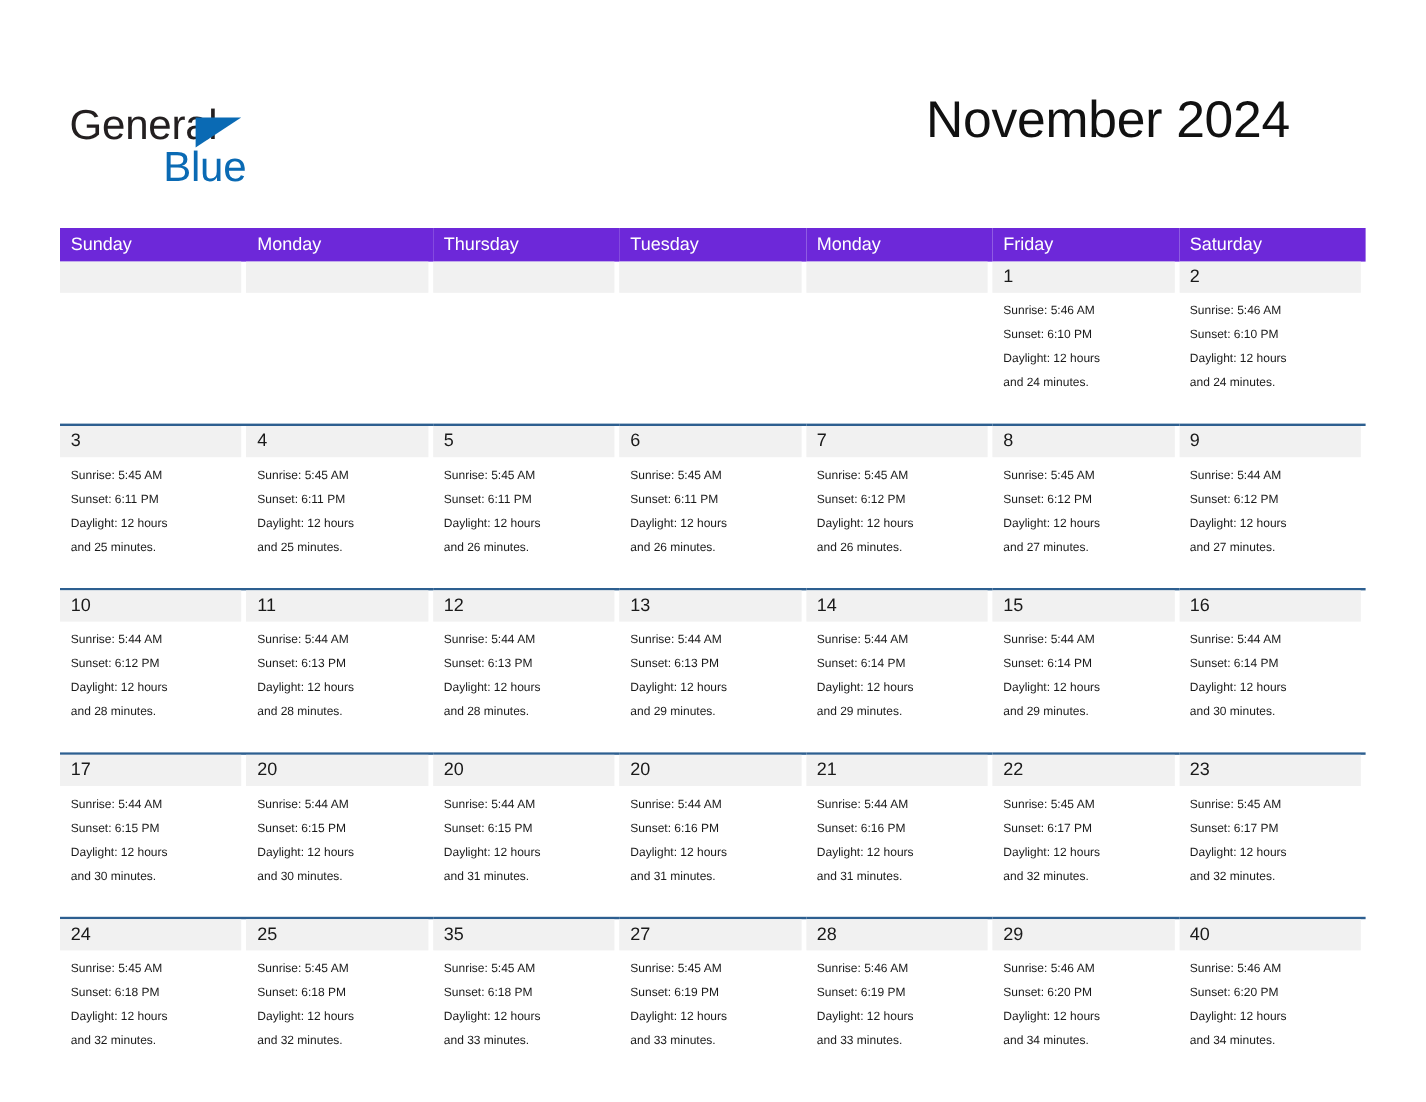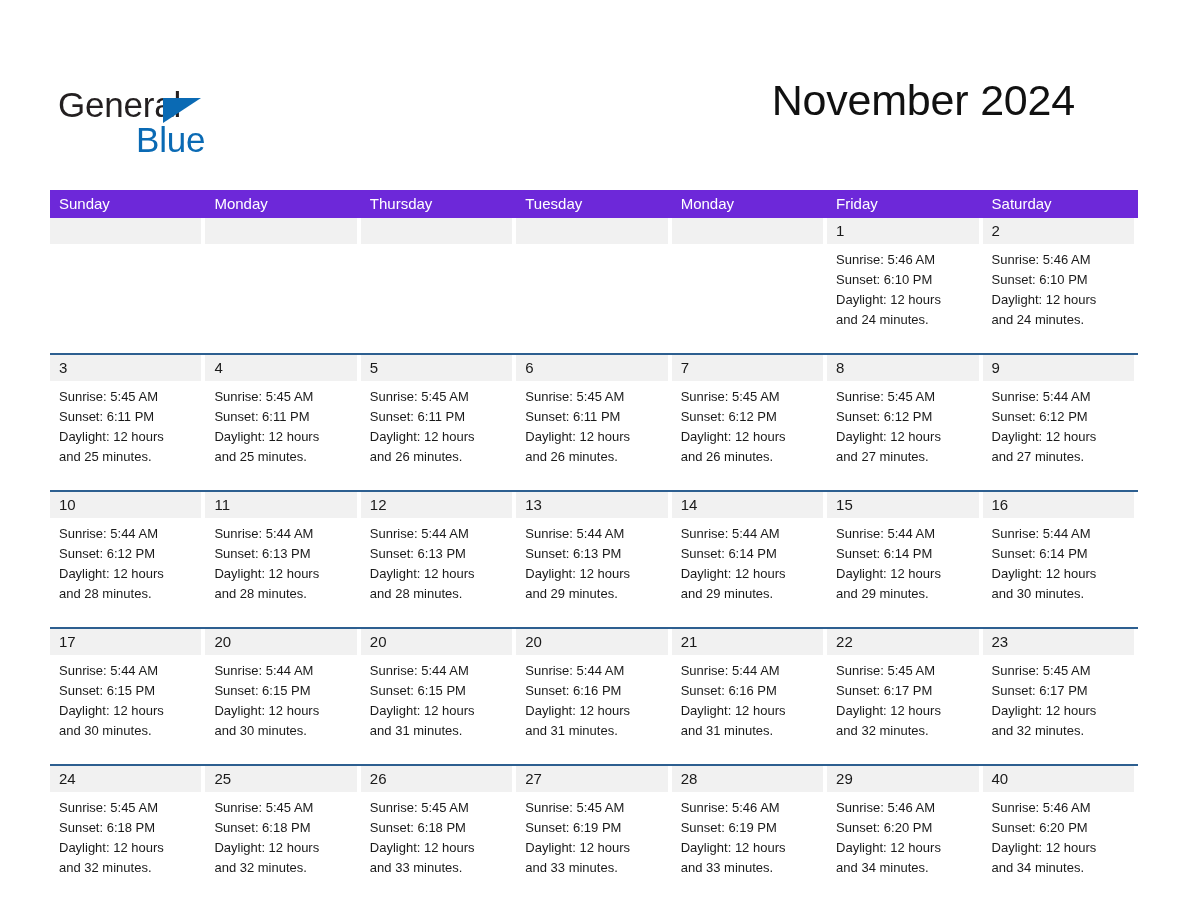--- a/index.html
+++ b/index.html
@@ -133,21 +133,21 @@
     box-sizing: border-box;
     margin-right: 4px;
   }
   .daynum {
     font-size: 15px;
     line-height: 20px;
     color: #1a1a1a;
   }
   .dayinfo {
     padding: 6px 6px 0 9px;
-    font-size: 13px;
+    font-size: 10px;
     line-height: 20px;
     color: #1a1a1a;
   }
   .dayinfo div {
     white-space: nowrap;
   }
   td.empty .daynum-band {
     background: #f1f1f1;
   }
 </style>
@@ -487,21 +487,21 @@
               <div class="dayinfo">
                 <div>Sunrise: 5:45 AM</div>
                 <div>Sunset: 6:18 PM</div>
                 <div>Daylight: 12 hours</div>
                 <div>and 32 minutes.</div>
               </div>
             </div>
           </td>
           <td>
             <div class="daybox">
-              <div class="daynum-band"><span class="daynum">26</span></div>
+              <div class="daynum-band"><span class="daynum">35</span></div>
               <div class="dayinfo">
                 <div>Sunrise: 5:45 AM</div>
                 <div>Sunset: 6:18 PM</div>
                 <div>Daylight: 12 hours</div>
                 <div>and 33 minutes.</div>
               </div>
             </div>
           </td>
           <td>
             <div class="daybox">

